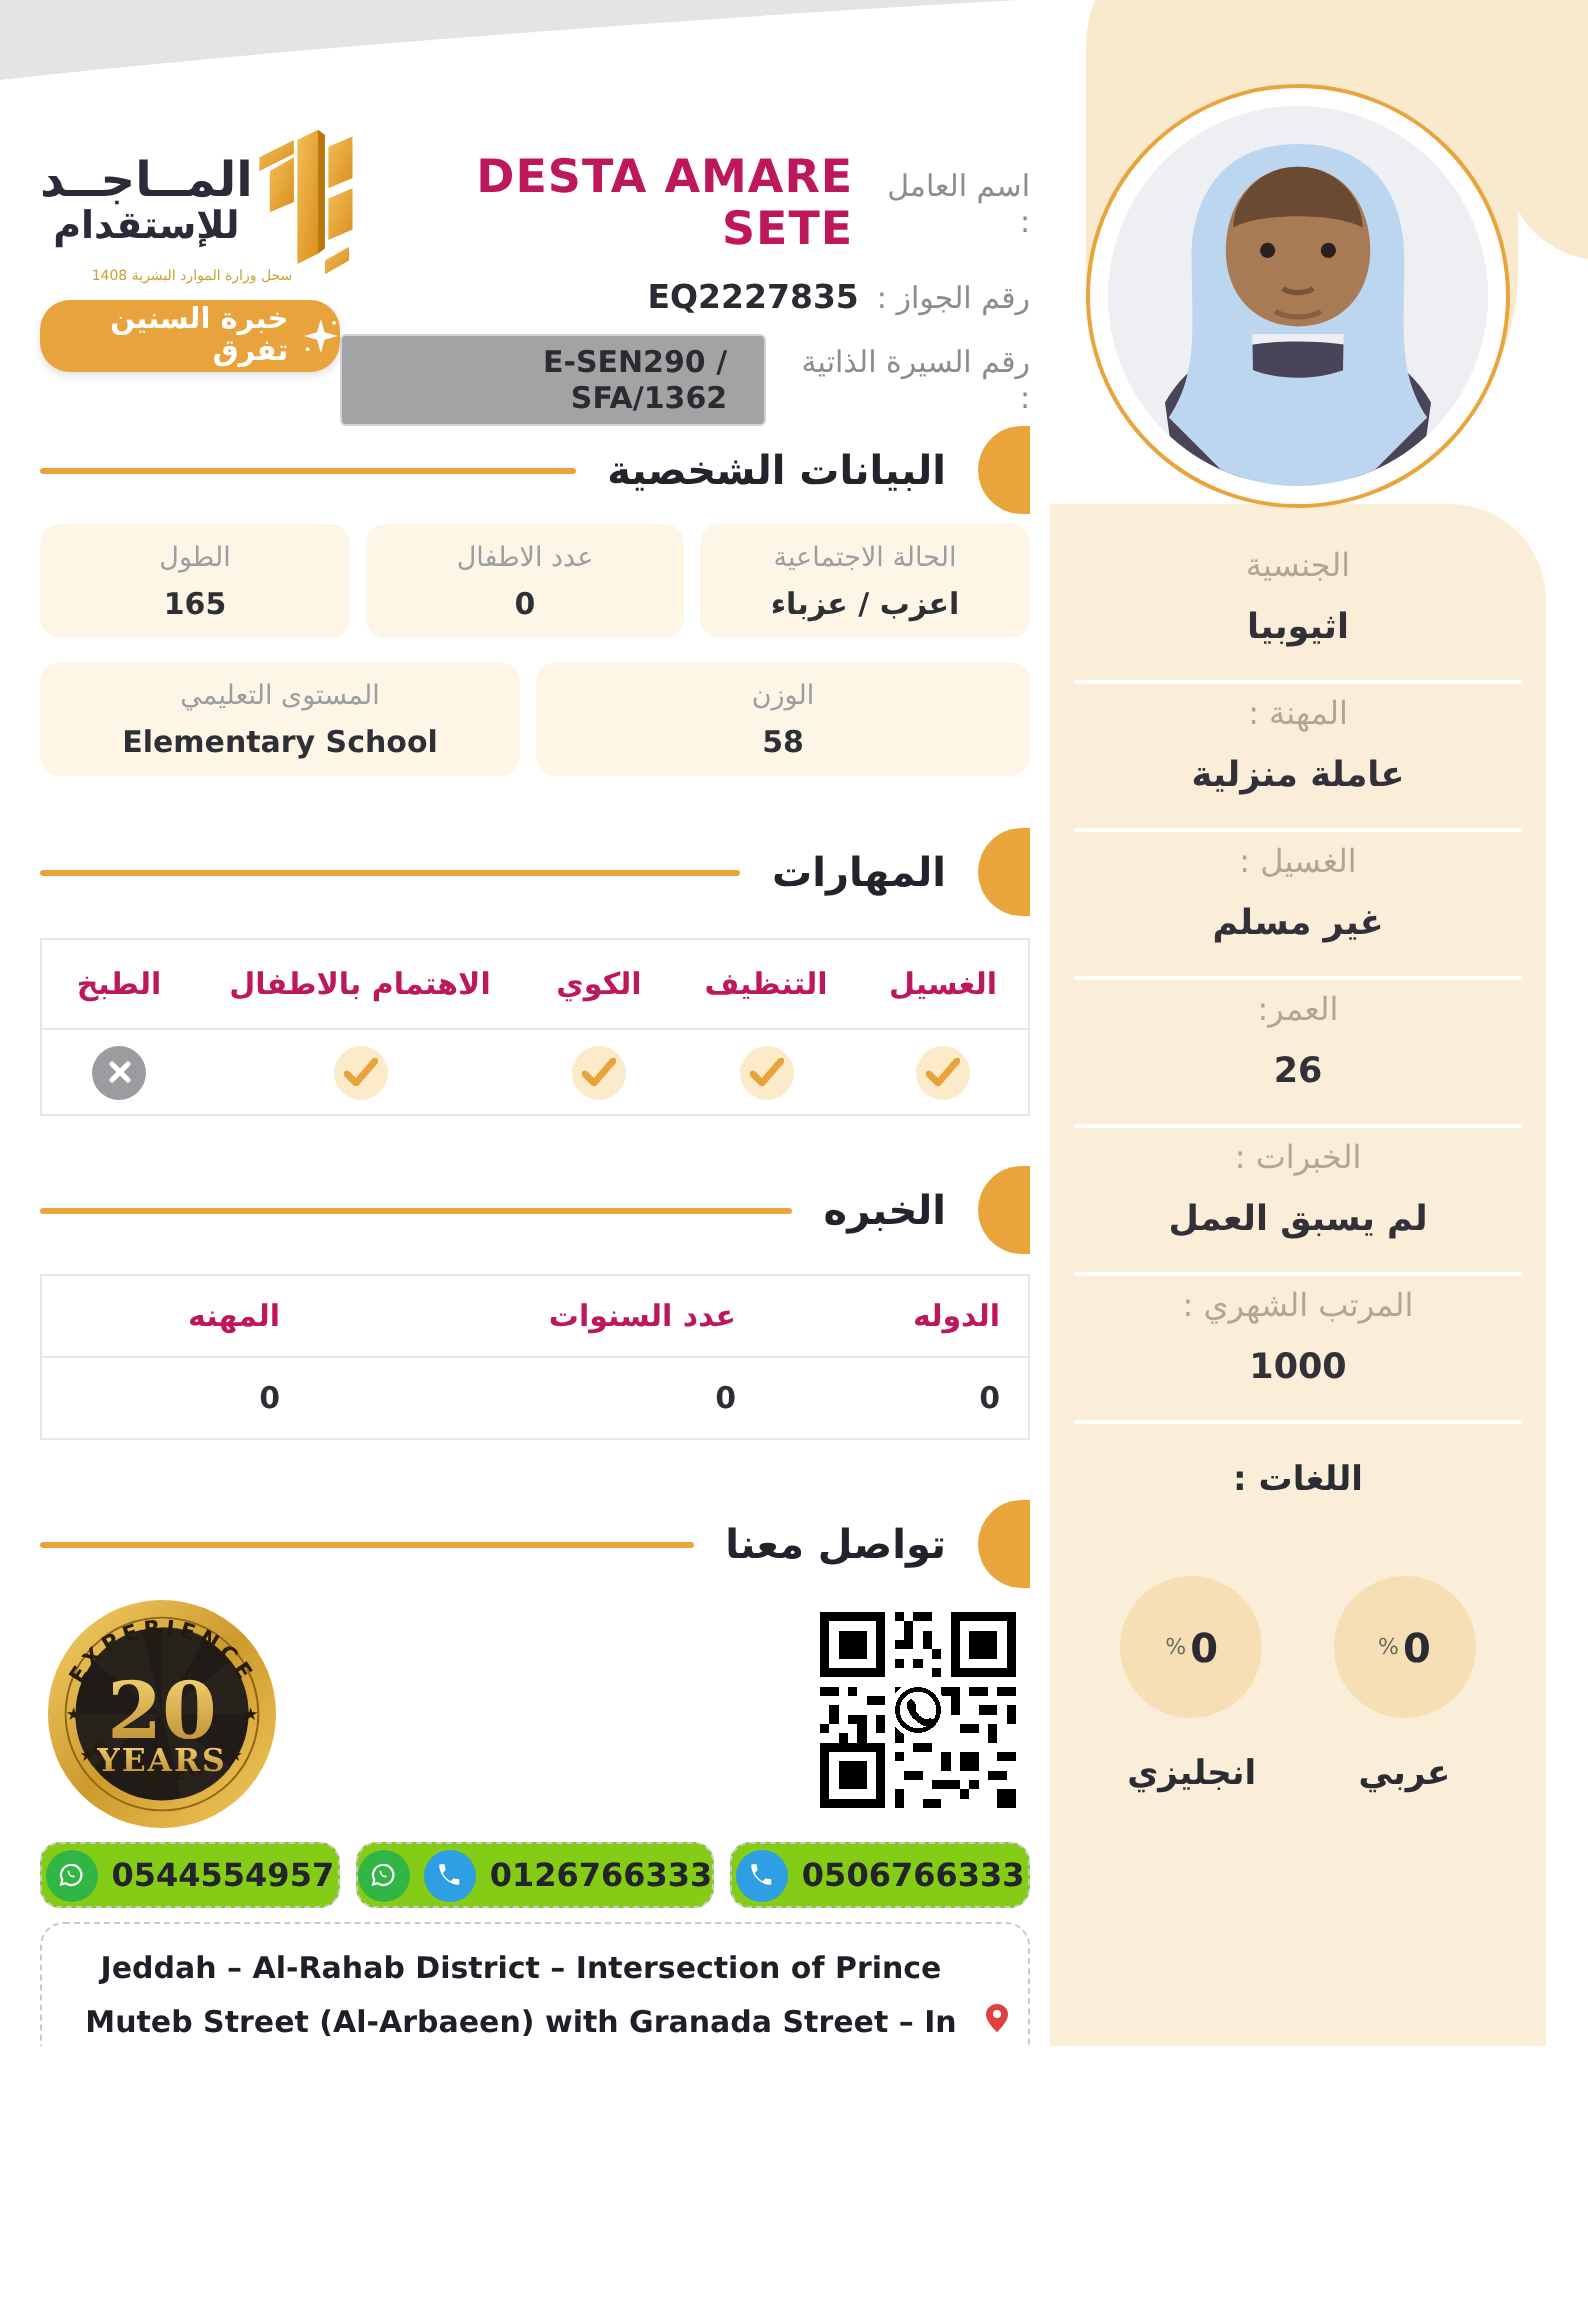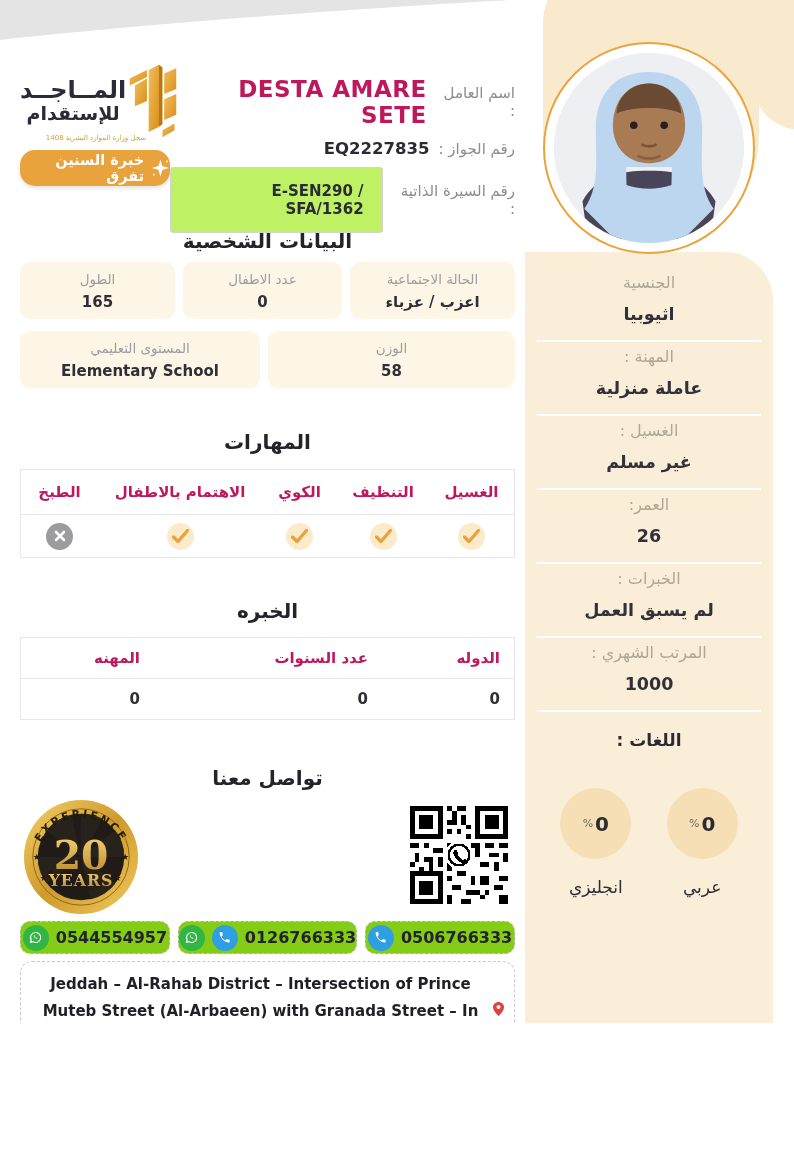--- a/index.html
+++ b/index.html
@@ -19,24 +19,24 @@
   .logo-tag{left:0;top:134px;width:152px;text-align:center;font-size:7px;color:#C9A235;}
   .slogan{left:0;top:150px;width:150px;height:36px;background:#E8A33D;border-radius:15px;
           display:flex;direction:rtl;align-items:center;justify-content:center;gap:7px;
           color:#fff;font-weight:bold;font-size:14.5px;box-shadow:0 2px 4px rgba(0,0,0,.12);}
   
   .hfields{left:150px;top:76px;width:345px;direction:rtl;display:flex;flex-direction:column;align-items:flex-start;}
   .hrow{display:flex;align-items:center;gap:9px;}
   .hlabel{color:#8B8B91;font-size:15px;}
   .hname{color:#be185d;font-weight:bold;font-size:23px;letter-spacing:.5px;}
   .hpass{font-weight:bold;font-size:16.5px;color:#2B2B33;}
-  .hcvbox{border:1px solid #D2D2D8;border-radius:3px;padding:14px 18px;font-weight:bold;font-size:15px;color:#2B2B33;background:#bef264;}
+  .hcvbox{border:1px solid #D2D2D8;border-radius:3px;padding:4px 18px;font-weight:bold;font-size:15px;color:#2B2B33;background:#a3a3a3;}
   .mt10{margin-top:11px;} .mt8{margin-top:9px;}
   
-  .sec{left:0;width:495px;height:44px;display:flex;align-items:center;gap:16px;flex-direction:column;}
+  .sec{left:0;width:495px;height:44px;display:flex;align-items:center;gap:16px;}
   .sec-line{flex:1;height:3px;background:#E9A43C;border-radius:2px;}
   .sec-title{font-size:20px;font-weight:bold;color:#23232B;}
   .sec-disc{width:26px;height:44px;background:#E9A43C;border-radius:22px 0 0 22px;}
   
   .cards{left:0;width:495px;height:57px;display:flex;direction:rtl;gap:8px;}
   .card{background:#FDF5E6;border-radius:10px;display:flex;flex-direction:column;align-items:center;justify-content:center;gap:6px;}
   .card .lbl{color:#9C9CA1;font-size:13.5px;}
   .card .val{color:#2F2F36;font-weight:bold;font-size:15px;}
   
   .grid-table{left:0;width:493px;direction:rtl;display:grid;border:1px solid #E7E7EB;background:#fff;}
@@ -79,21 +79,21 @@
   .info{left:0;top:268px;width:248px;text-align:center;direction:rtl;}
   .info .ilabel{color:#AFA795;font-size:16px;margin-top:5px;}
   .info .ivalue{color:#32313A;font-weight:bold;font-size:17.5px;margin-top:12px;}
   .info .idiv{width:224px;height:2px;background:rgba(255,255,255,.95);margin:16px auto 0;}
   .langs-label{color:#2B2B33;font-weight:bold;font-size:17px;margin-top:18px;}
   .langs{display:flex;direction:rtl;justify-content:space-evenly;margin-top:38px;}
   .lang{display:flex;flex-direction:column;align-items:center;gap:18px;}
   .lang-circ{width:71px;height:71px;border-radius:50%;background:#F6DFB4;display:flex;align-items:center;justify-content:center;gap:2px;direction:ltr;}
   .pct-sign{font-size:11px;color:#6E6A60;}
   .pct-val{font-size:20px;font-weight:bold;color:#2B2B33;}
-  .lang-name{font-size:17px;font-weight:normal;color:#2B2B33;}
+  .lang-name{font-size:17px;font-weight:bold;color:#2B2B33;}
 </style>
 </head>
 <body>
 
 <div id="app">
 
   <svg class="abs top-curve" viewBox="0 0 520 42" preserveAspectRatio="none">
     <path d="M0,0 H510 C400,6 160,22 0,40 Z" fill="#E4E4E4"></path>
   </svg>
 

